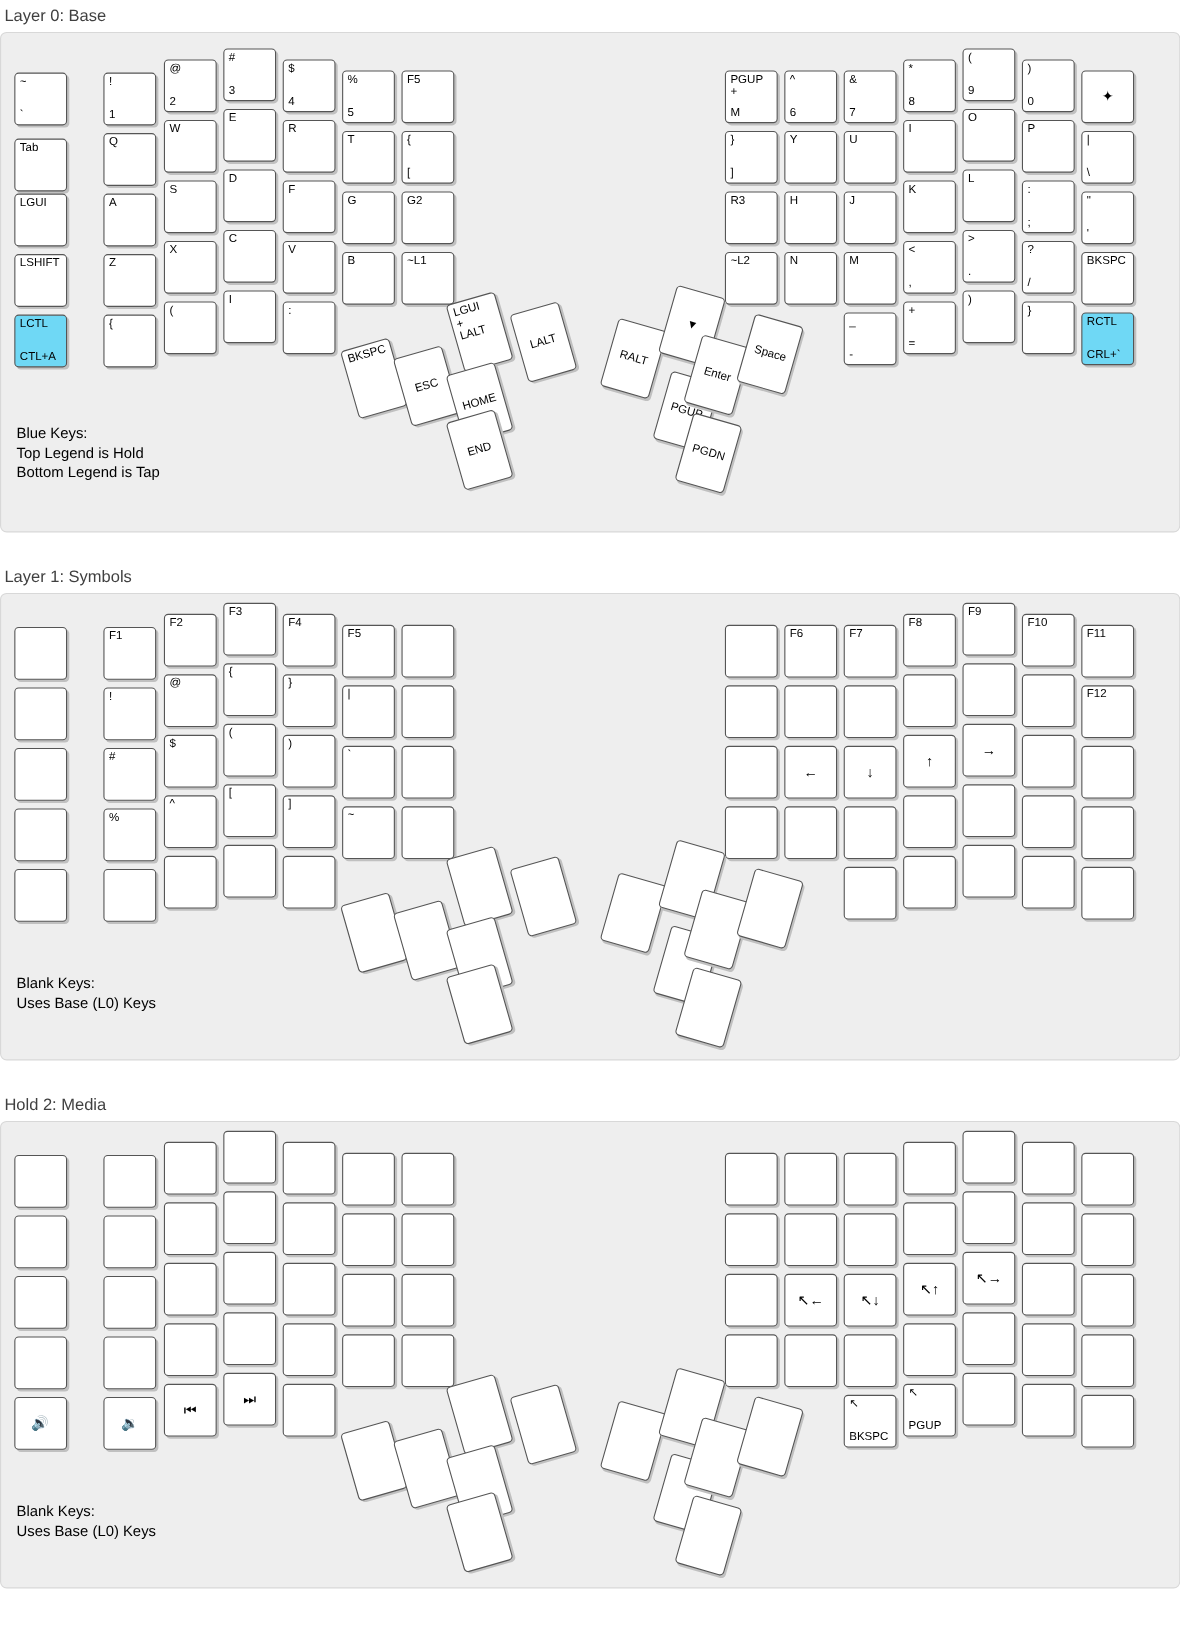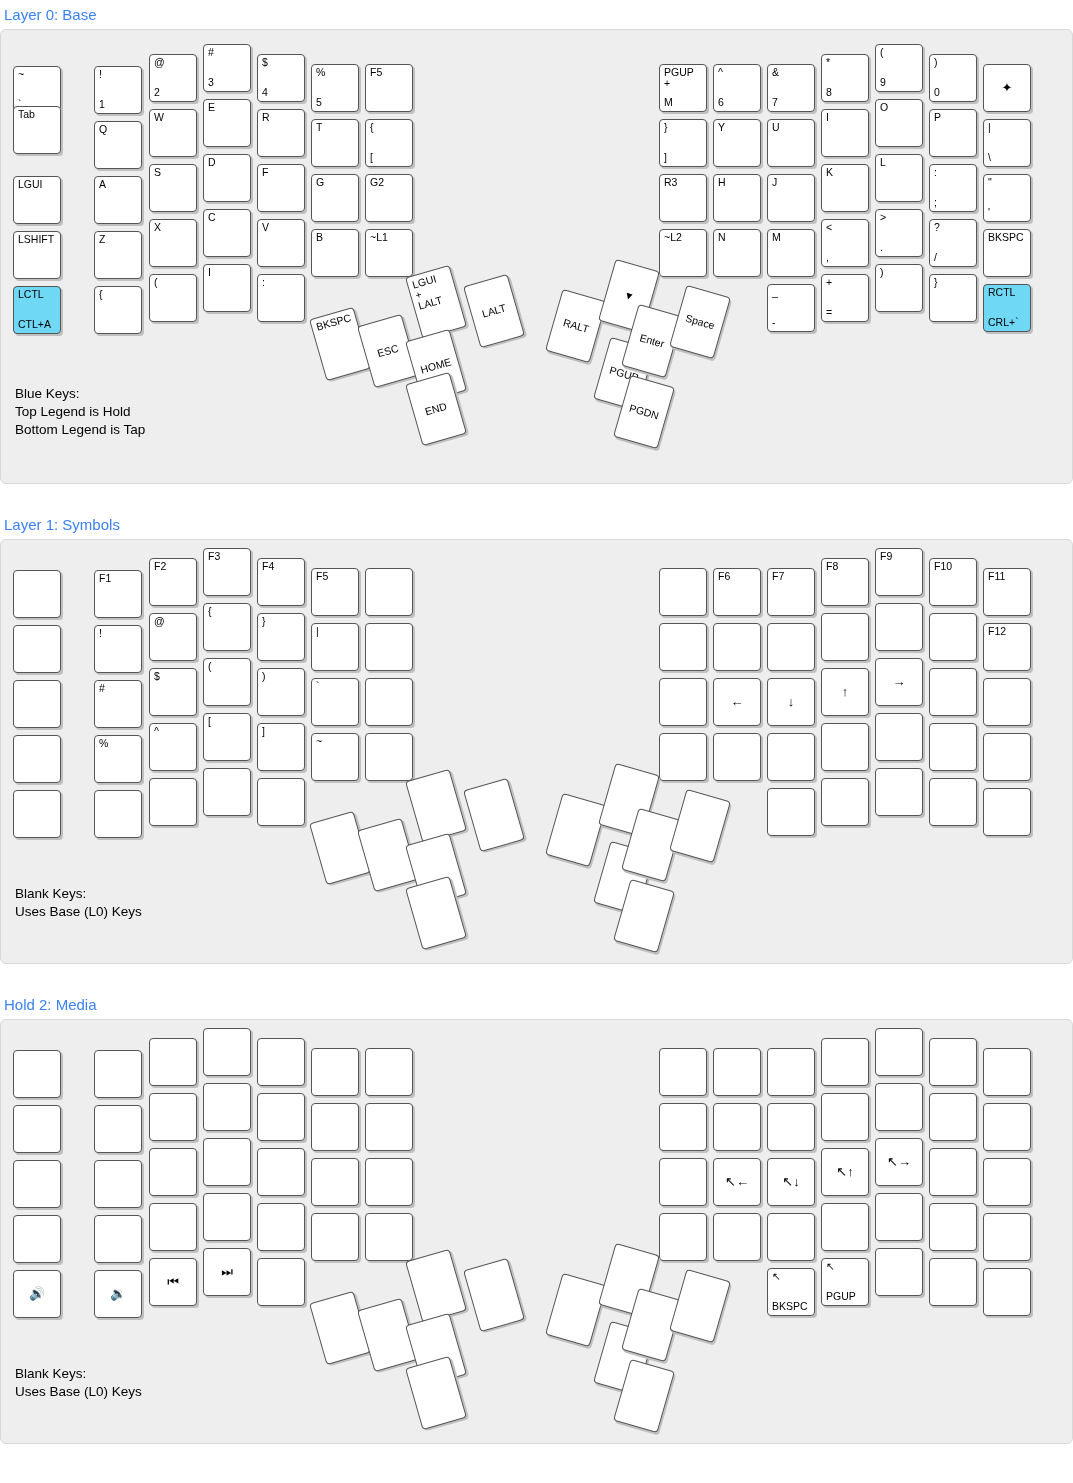--- a/index.html
+++ b/index.html
@@ -5,21 +5,21 @@
   * { box-sizing: border-box; }
   html, body {
     margin: 0; padding: 0;
     background: #ffffff;
     font-family: "Liberation Sans", sans-serif;
   }
   body { width: 1073px; }
 
   .layer-title {
     font-size: 15px;
-    color: #3b82f6;
+    color: #404040;
     margin: 0 0 6px 4px;
     padding-top: 6px;
   }
 
   .layer-panel {
     position: relative;
     background: #eeeeee;
     border: 1px solid #d8d8d8;
     border-radius: 6px;
     width: 1073px;
@@ -95,21 +95,21 @@
 </head>
 <body>
 
 <div id="root">
     <div class="layer-title">Layer 0: Base</div>
     <div class="layer-panel panel-l0">
       <div class="key" style="left: 12px; top: 36px;">
         <span class="tl">~</span>
         <span class="bl">`</span>
       </div>
-      <div class="key" style="left: 12px; top: 76px; padding-left: 38px;">
+      <div class="key" style="left: 12px; top: 96px; padding-left: 38px;">
         <span class="tl">Tab</span>
       </div>
       <div class="key" style="left: 12px; top: 146px;">
         <span class="tl">LGUI</span>
       </div>
       <div class="key" style="left: 12px; top: 201px;">
         <span class="tl">LSHIFT</span>
       </div>
       <div class="key blue" style="left: 12px; top: 256px;">
         <span class="tl">LCTL</span>

